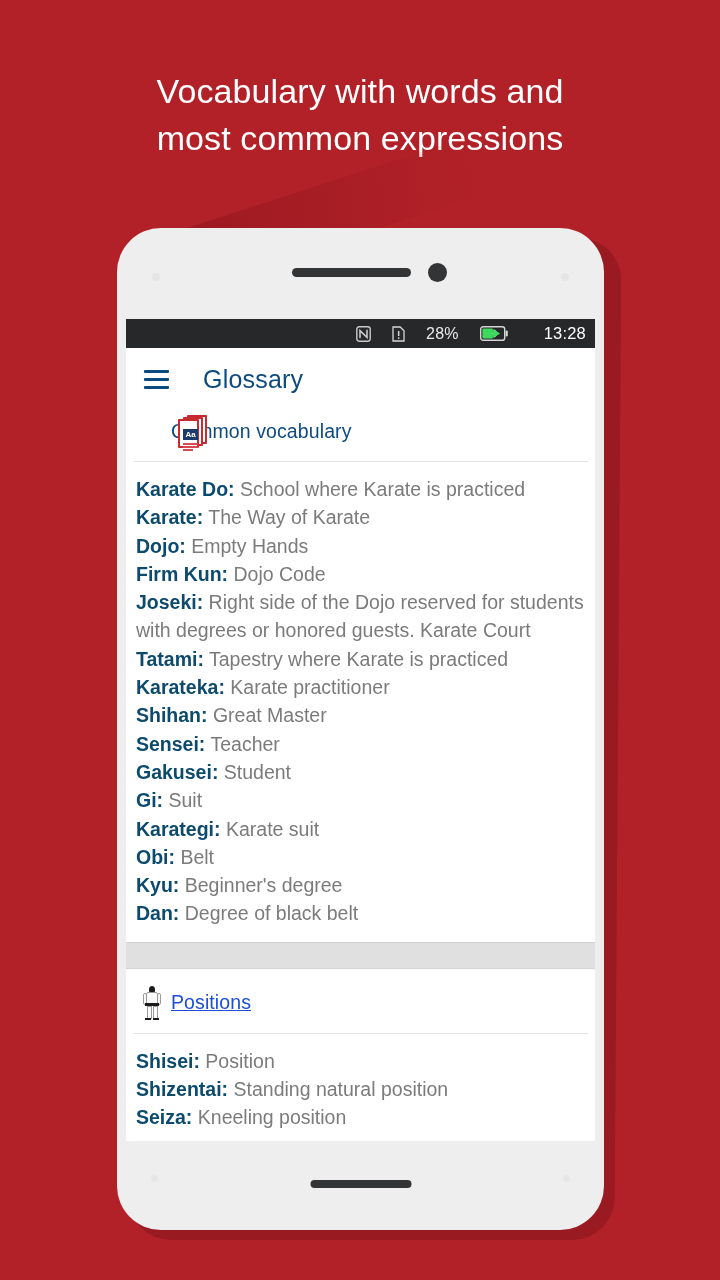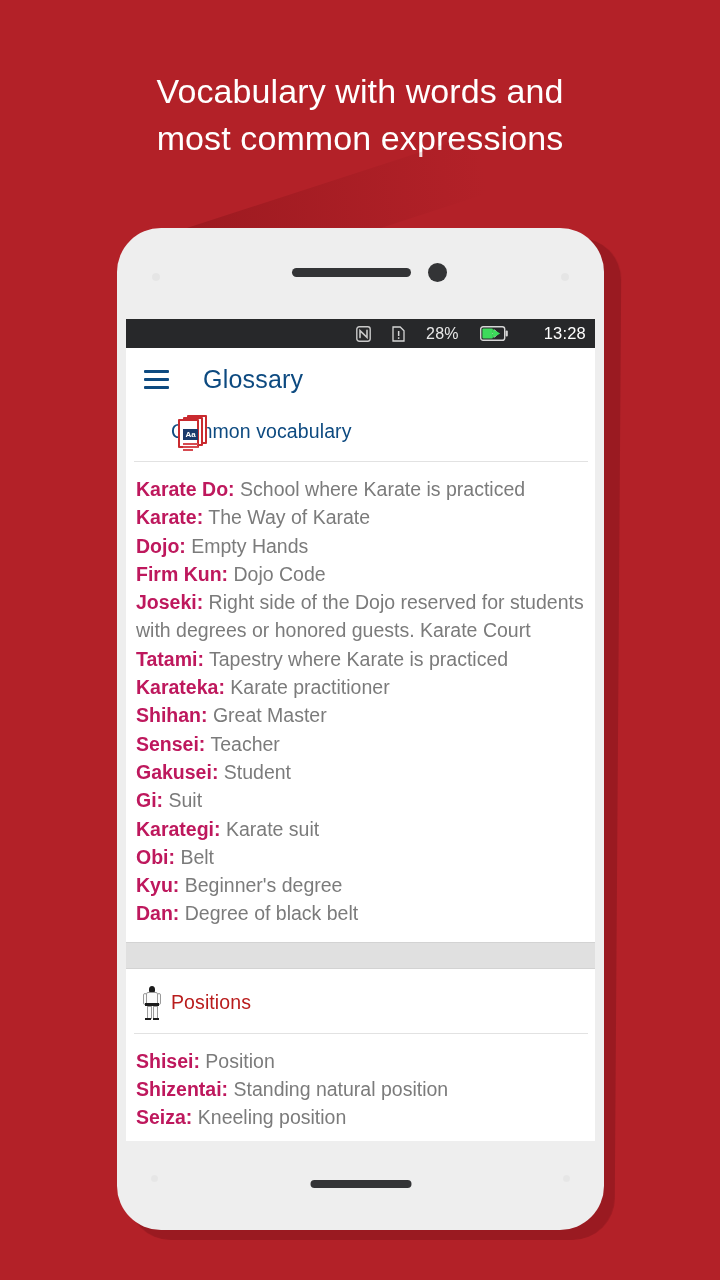--- a/index.html
+++ b/index.html
@@ -151,21 +151,21 @@
     margin-left:3px;
     position:relative;
     flex:none;
   }
   .sec-label {
     margin-left:4px;
     font-size:19.5px;
     letter-spacing:0.1px;
   }
   .sec-label.blue { color:#0d4a80; }
-  .sec-label.red  { color:#b91c1c; }
+  .sec-label.red  { color:#1d4ed8;text-decoration:underline; }
 
   
   .dict {
     position:absolute; left:0; top:0;
     width:30px; height:34px;margin-left:41px;
   }
   .dict .card {
     position:absolute;
     border:2px solid #c92a2f;
     background:#ffffff;
@@ -215,21 +215,21 @@
 
   
   .entries {
     padding:13px 10px 14px 10px;
     font-size:19.5px;
     line-height:28.3px;
     color:#7b7b7b;
   }
   .entry { display:block; }
   .entry .term {
-    color:#be185d;
+    color:#0c4a6e;
     font-weight:bold;
   }
 
   
   .band {
     height:27px;
     background:#e0e0e0;
     border-top:1px solid #d3d3d3;
     border-bottom:1px solid #d3d3d3;
   }

